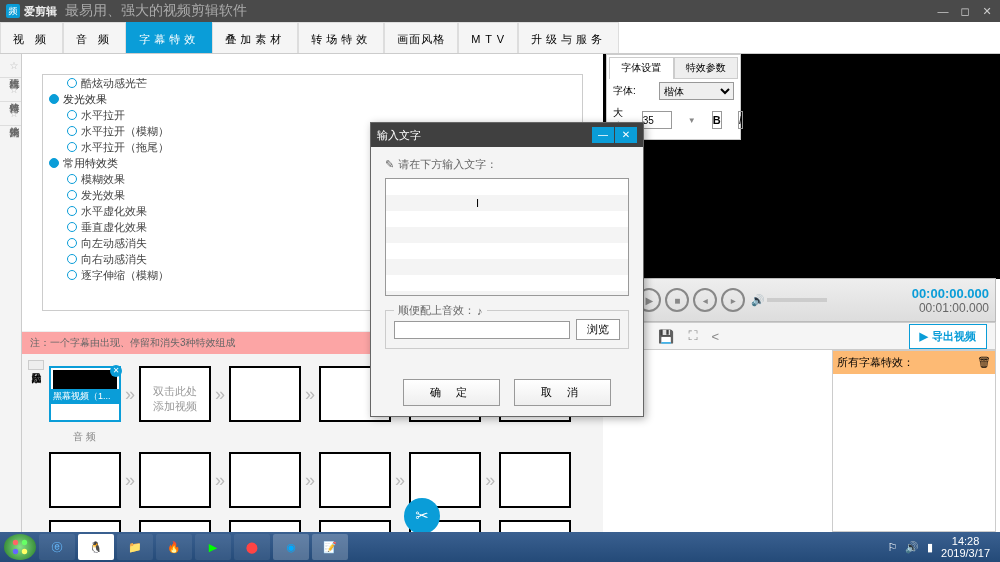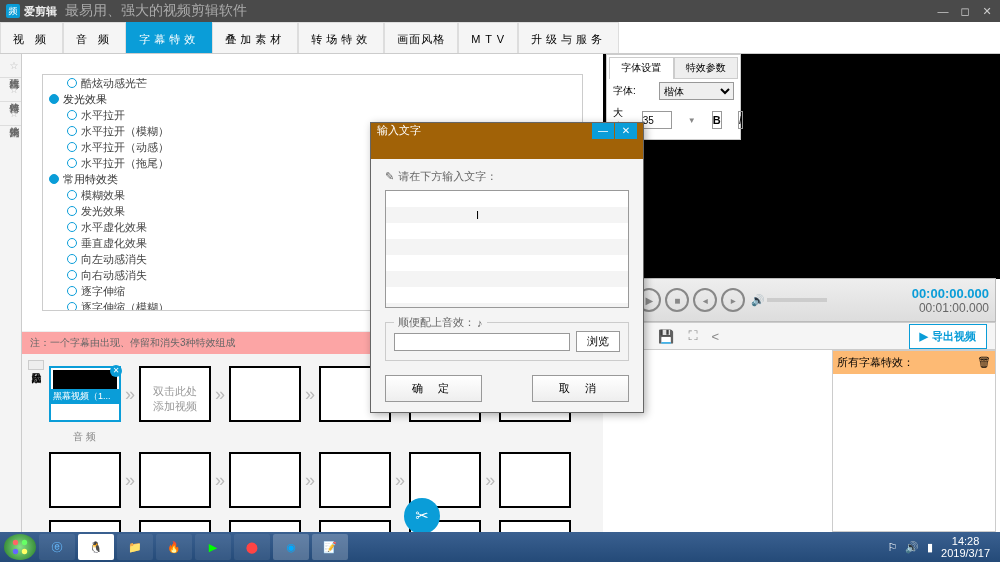--- a/index.html
+++ b/index.html
@@ -60,34 +60,34 @@
 .time2{color:#666;font-size:12px}
 .toolbar2{height:28px;background:#f5f5f5;border:1px solid #ccc;display:flex;align-items:center;padding:0 8px;gap:14px;position:absolute;top:322px;left:598px;right:4px}
 .tb2-ico{color:#888;cursor:pointer;font-size:13px}
 .export-btn{margin-left:auto;padding:4px 10px;background:#fff;border:1px solid #0a9dd8;color:#0a9dd8;cursor:pointer;display:flex;align-items:center;gap:4px;font-weight:bold}
 .sub-panel{position:absolute;top:350px;left:832px;right:4px;bottom:30px;background:#fff;border:1px solid #ccc}
 .sp-head{background:#fdba74;padding:4px;font-size:10px;display:flex;align-items:center}
 .sp-cols{display:flex;border-top:1px solid #ccc;border-bottom:1px solid #ccc}
 .sp-col{flex:1;text-align:center;padding:3px;font-size:10px;background:#f8f8f8}
 .sp-col:first-child{border-right:1px solid #ccc}
 .dialog{position:absolute;top:122px;left:370px;width:274px;background:#f4f4f4;border:1px solid #666;box-shadow:2px 2px 8px rgba(0,0,0,.3)}
-.dlg-title{height:36px;background:#a16207;color:#fff;display:flex;align-items:flex-start;padding:0 6px;font-size:11px}
+.dlg-title{height:24px;background:#404040;color:#fff;display:flex;align-items:center;padding:0 6px;font-size:11px}
 .dlg-ctrls{margin-left:auto;display:flex;gap:1px}
 .dlg-ctrls span{width:22px;height:16px;text-align:center;cursor:pointer;font-size:10px;line-height:16px}
 .dlg-min{background:#0a9dd8}
 .dlg-close{background:#0a9dd8}
 .dlg-body{padding:10px 14px}
 .dlg-label{display:flex;align-items:center;gap:4px;color:#666;margin-bottom:6px;font-size:11px}
 .dlg-ta{width:100%;height:118px;border:1px solid #999;background:repeating-linear-gradient(#fff,#fff 16px,#f4f4f4 16px,#f4f4f4 32px);cursor:text;position:relative}
 .cursor{position:absolute;top:18px;left:90px;width:1px;height:14px;color:#000}
 .dlg-audio{margin-top:14px;border:1px solid #ccc;padding:8px;position:relative;display:flex;gap:6px;align-items:center}
 .dlg-audio-legend{position:absolute;top:-8px;left:8px;background:#f4f4f4;padding:0 4px;font-size:10px;color:#666;display:flex;align-items:center;gap:2px}
 .dlg-audio input{flex:1;height:18px;border:1px solid #999}
 .dlg-browse{padding:2px 10px;border:1px solid #999;background:#fff;cursor:pointer}
-.dlg-btns{display:flex;justify-content:space-between;gap:14px;margin-top:14px}
+.dlg-btns{display:flex;justify-content:center;gap:14px;margin-top:30px}
 .dlg-btn{padding:5px 26px;border:1px solid #999;background:linear-gradient(#fff,#eee);cursor:pointer;letter-spacing:6px}
 .taskbar{position:absolute;bottom:0;left:0;right:0;height:30px;background:linear-gradient(#3a6090,#244a78);display:flex;align-items:center;padding:0 4px;gap:3px}
 .start{width:32px;height:26px;background:radial-gradient(circle,#88e088,#237823);border-radius:50%;display:flex;align-items:center;justify-content:center}
 .start svg{width:18px;height:18px}
 .tb-item{width:36px;height:26px;background:rgba(255,255,255,.08);border-radius:2px;display:flex;align-items:center;justify-content:center;cursor:pointer}
 .tb-item.active{background:rgba(255,255,255,.22)}
 .tray{margin-left:auto;display:flex;align-items:center;gap:8px;color:#fff;font-size:10px;padding-right:6px}
 .tray-time{text-align:center;line-height:1.1}
 .del-ico{margin-left:auto;cursor:pointer}
 ::-webkit-scrollbar{width:14px;height:14px}
@@ -140,24 +140,20 @@
         <div class="el-row item">
           <span class="el-ico"></span>
           <span>水平拉开</span>
         </div>
         <div class="el-row item">
           <span class="el-ico"></span>
           <span>水平拉开（模糊）</span>
         </div>
         <div class="el-row item">
           <span class="el-ico"></span>
-          <span>水平拉开（动感）</span>
-        </div>
-        <div class="el-row item">
-          <span class="el-ico"></span>
           <span>水平拉开（拖尾）</span>
         </div>
         <div class="el-row cat">
           <span class="el-ico"></span>
           <span>常用特效类</span>
         </div>
         <div class="el-row item">
           <span class="el-ico"></span>
           <span>模糊效果</span>
         </div>
@@ -173,24 +169,20 @@
           <span class="el-ico"></span>
           <span>垂直虚化效果</span>
         </div>
         <div class="el-row item">
           <span class="el-ico"></span>
           <span>向左动感消失</span>
         </div>
         <div class="el-row item">
           <span class="el-ico"></span>
           <span>向右动感消失</span>
-        </div>
-        <div class="el-row item">
-          <span class="el-ico"></span>
-          <span>逐字伸缩</span>
         </div>
         <div class="el-row item">
           <span class="el-ico"></span>
           <span>逐字伸缩（模糊）</span>
         </div>
       </div>
     <div class="note">注：一个字幕由出现、停留和消失3种特效组成</div>
     <div class="timeline">
       <div class="tl-tab">已添加片段</div>
       <div class="tl-body">

